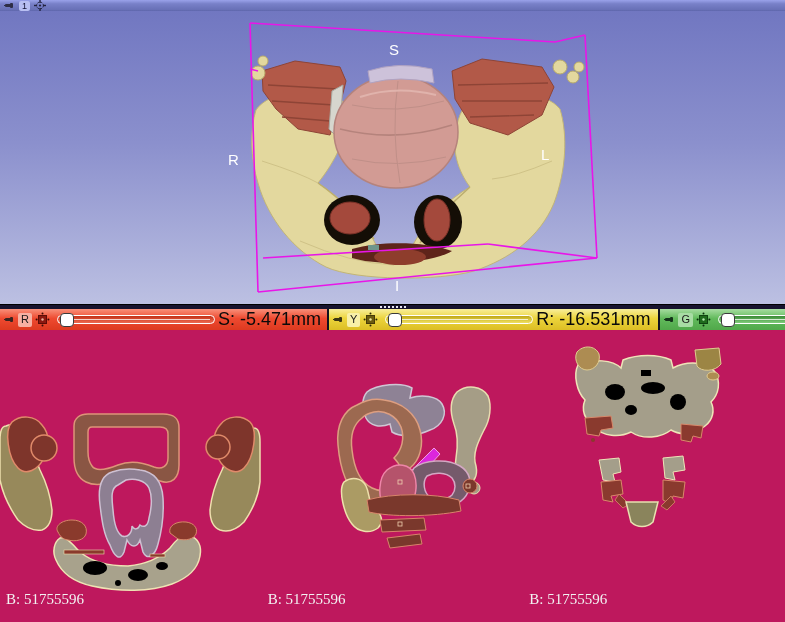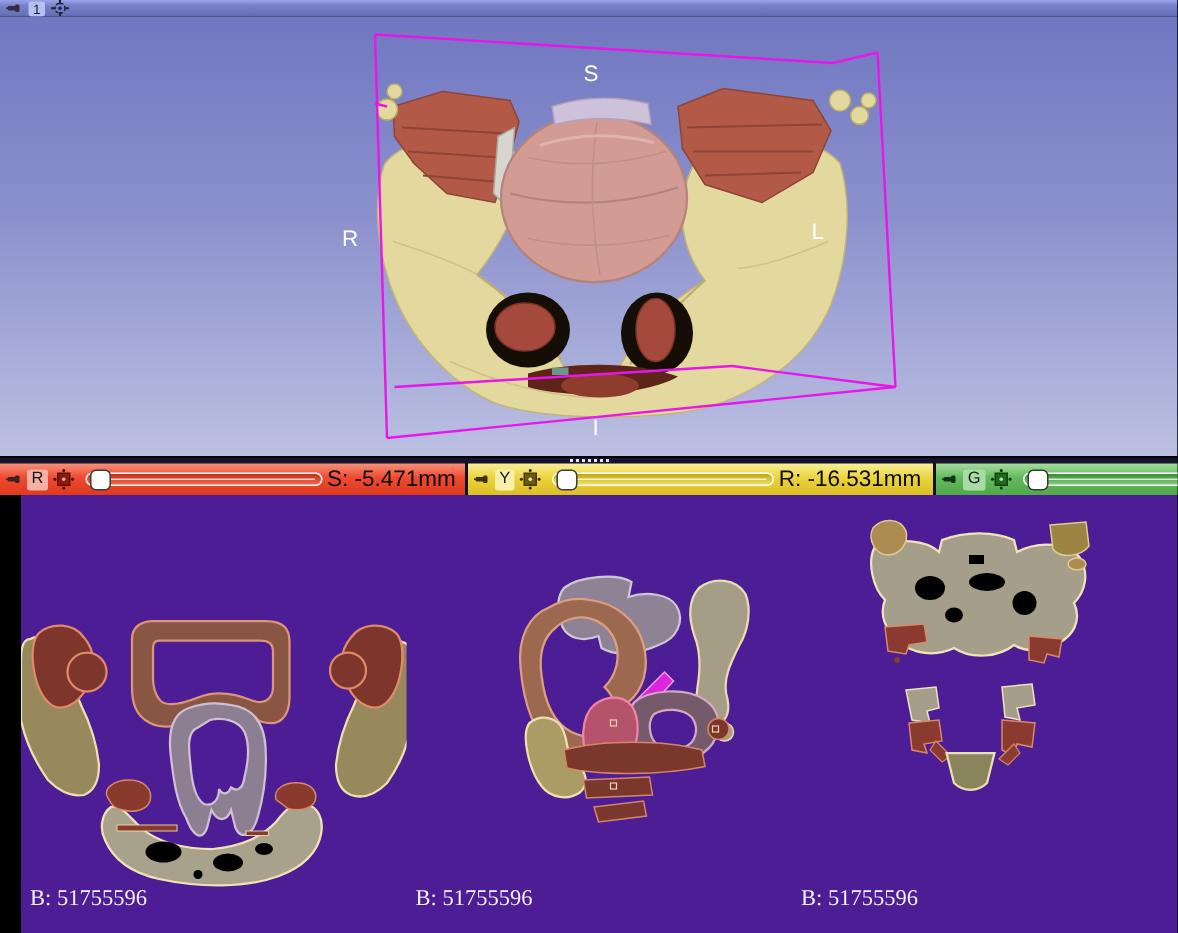--- a/index.html
+++ b/index.html
@@ -64,26 +64,26 @@
     border:1px solid #fff; border-radius:5px;
   }
   .ctrl.red .track    { background:linear-gradient(#c33018,#ee6a50); }
   .ctrl.yellow .track { background:linear-gradient(#c0a816,#f0e060); }
   .ctrl.green .track  { background:linear-gradient(#3a8a36,#80cc7a); }
   .track::after{ content:""; position:absolute; left:4px; right:4px; top:3px; height:1px; background:rgba(255,255,255,.75);}
   .handle {
     position:absolute; left:3px; top:-1px; width:14px; height:14px;
     background:#fff; border:1px solid #3a3a3a; border-radius:4px;
   }
-  .offset { margin-left:auto; font-size:15px; color:#0a0a0a; white-space:nowrap; }
+  .offset { margin-left:auto; font-size:18px; color:#0a0a0a; white-space:nowrap; }
   .ctrl.red .offset { padding-right:2px; }
   .ctrl.yellow .offset { padding-right:4px; }
 
   
-  .slices { flex:1 1 auto; display:flex; background:#4c1d95;margin-left:14px; }
+  .slices { flex:1 1 auto; display:flex; background:#be185d; }
   .slice { position:relative; flex:1 1 0; overflow:hidden; }
   .slice svg { position:absolute; left:0; top:0; }
   .status {
     position:absolute; left:6px; bottom:14px; color:#f2f2f2;
     font-family:"Liberation Serif", serif; font-size:15px; white-space:nowrap;
   }
 </style>
 </head>
 <body>
 

